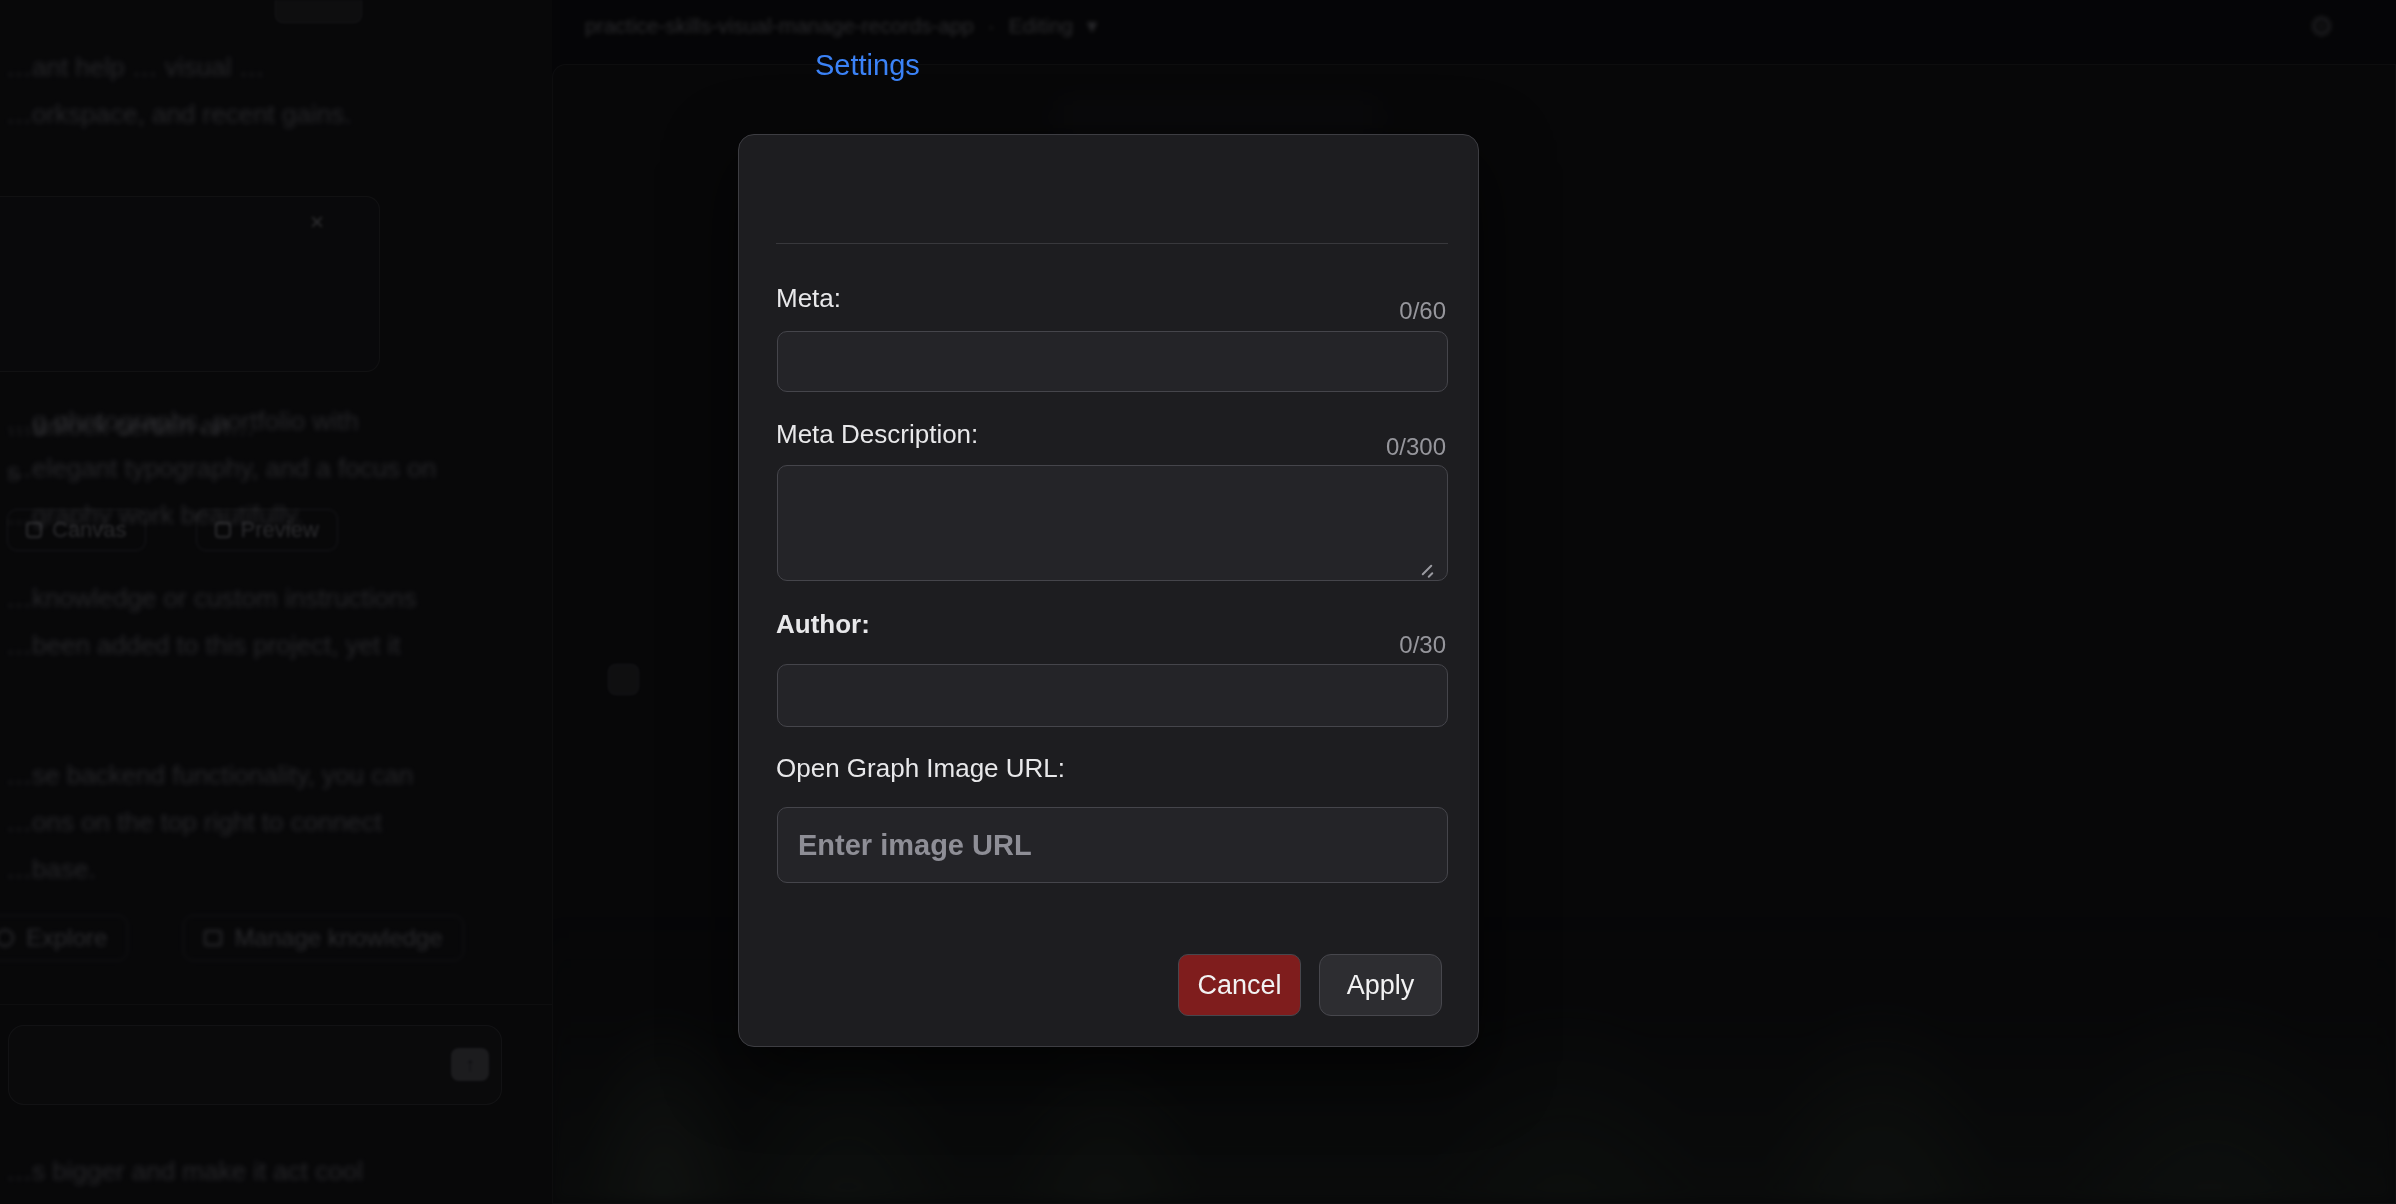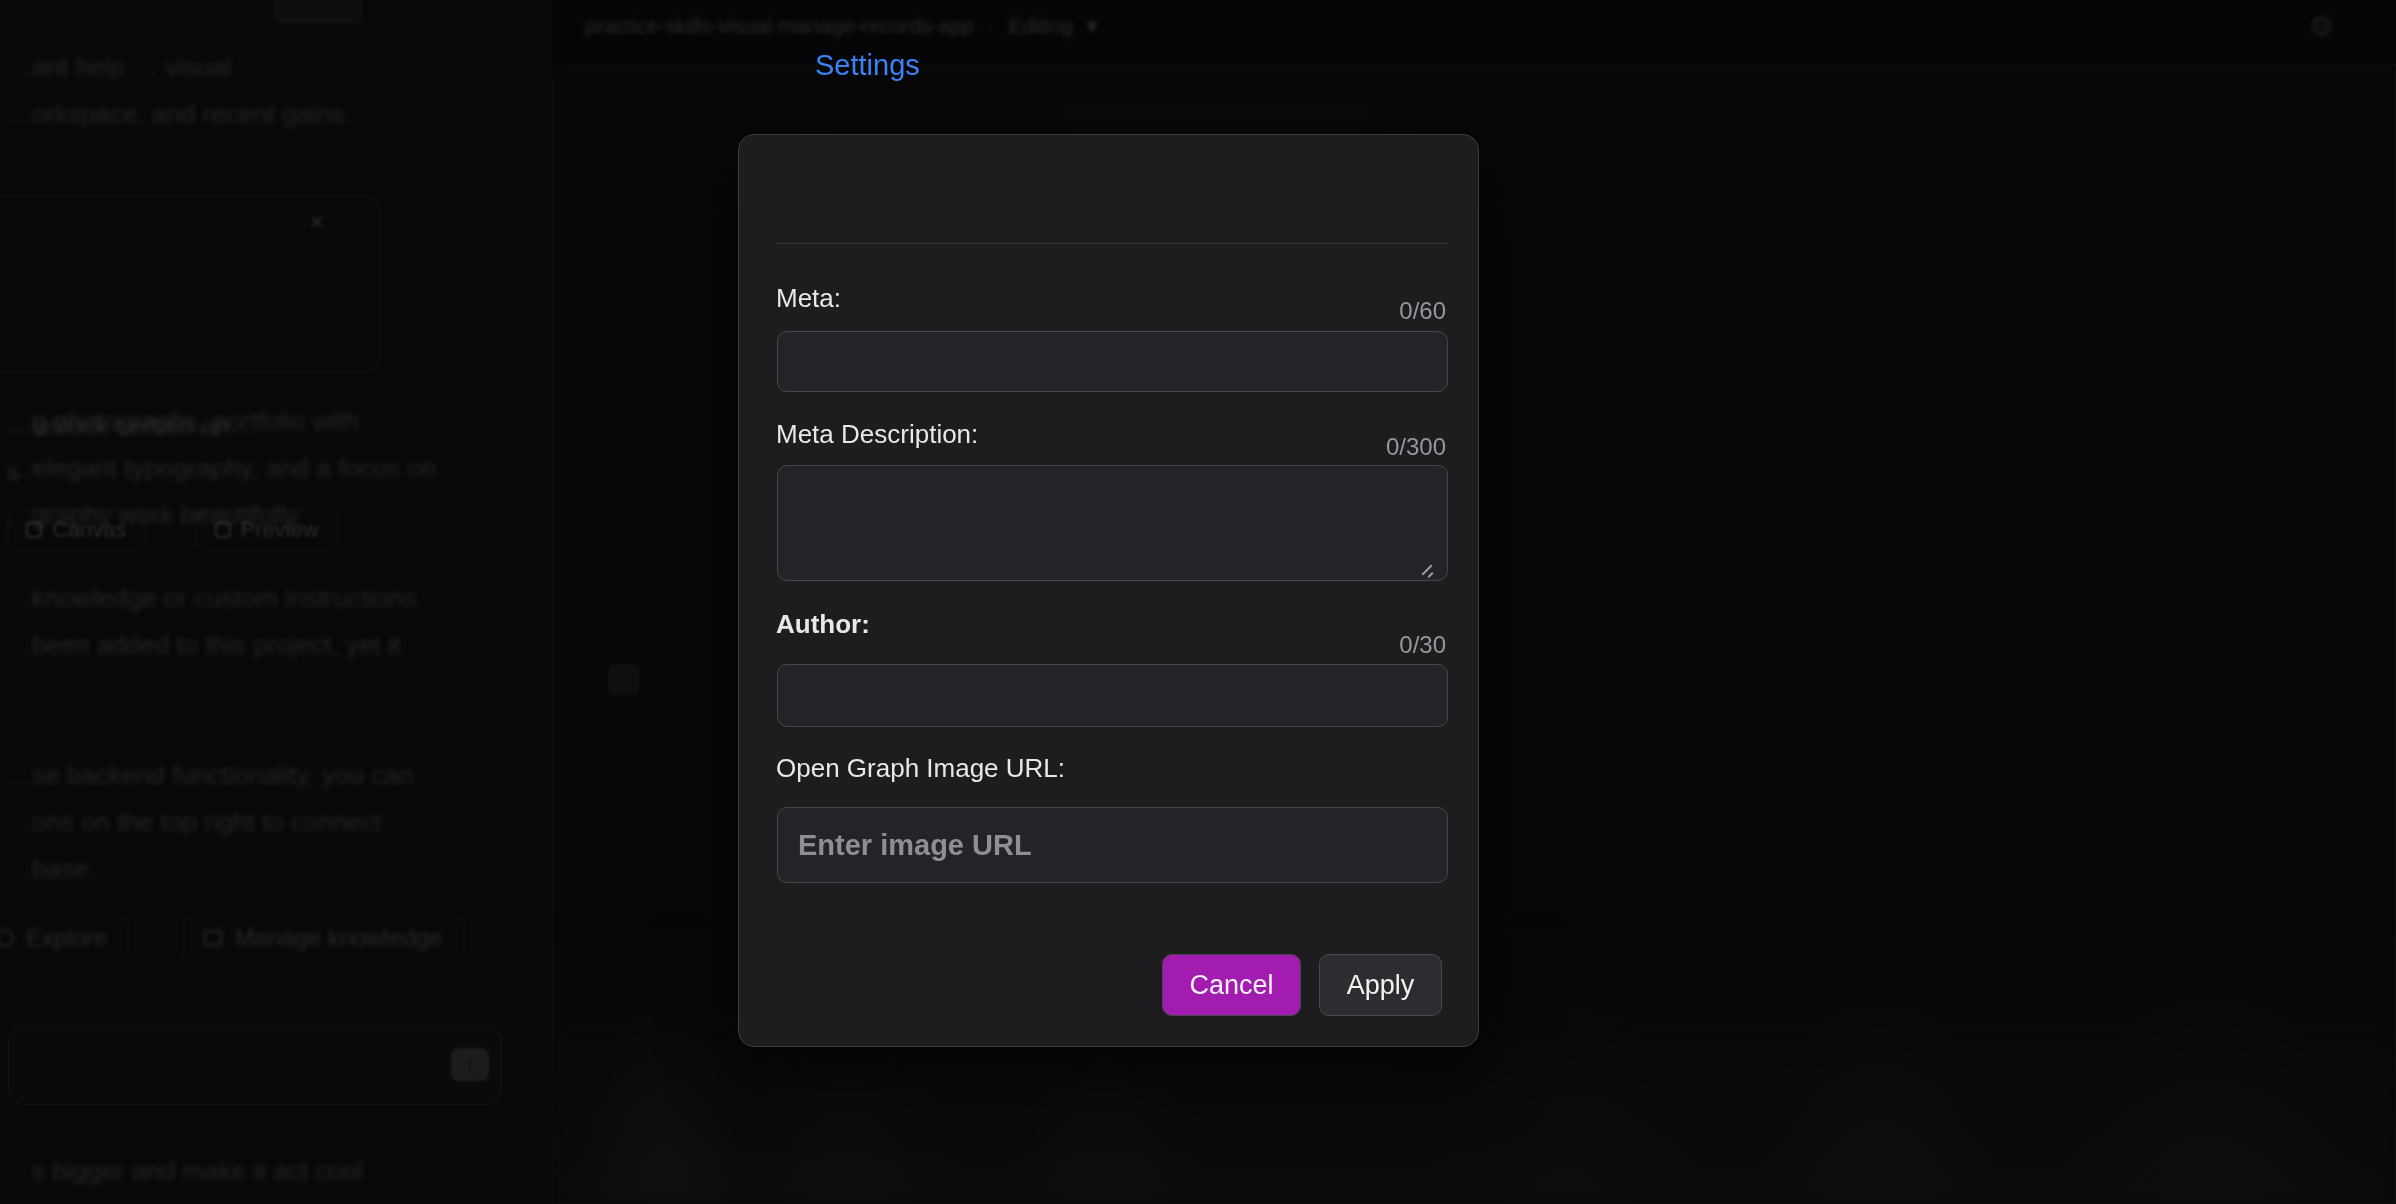--- a/index.html
+++ b/index.html
@@ -124,22 +124,22 @@
   .gl1 { width:14px; right:0; top:6px; }
   .gl2 { width:7px;  right:0; top:11px; }
 
   .helper-text { position:absolute; left:38px; top:760px; font-size:24px; color:#83838a; }
 
   .btn-row { position:absolute; right:36px; top:819px; display:flex; gap:18px; }
   .mbtn {
     height:62px; border-radius:10px; border:1px solid #47474d;
     font-size:27px; color:#f2f2f3; font-family:"Liberation Sans", sans-serif; cursor:pointer;
   }
-  .btn-cancel { width:139px; background:#a21caf; }
-  .btn-apply  { width:123px; background:#2d2d31; }
+  .btn-cancel { width:123px; background:#7f1d1d; }
+  .btn-apply  { width:123px; background:#2d2d31;border-radius:12px; }
 </style>
 </head>
 <body>
 
 <div class="topbar">
   <div class="topbar-title">
     <span>practice-skills-visual-manage-records-app</span>
     <span>·</span>
     <span>Editing</span>
     <span>▾</span>

